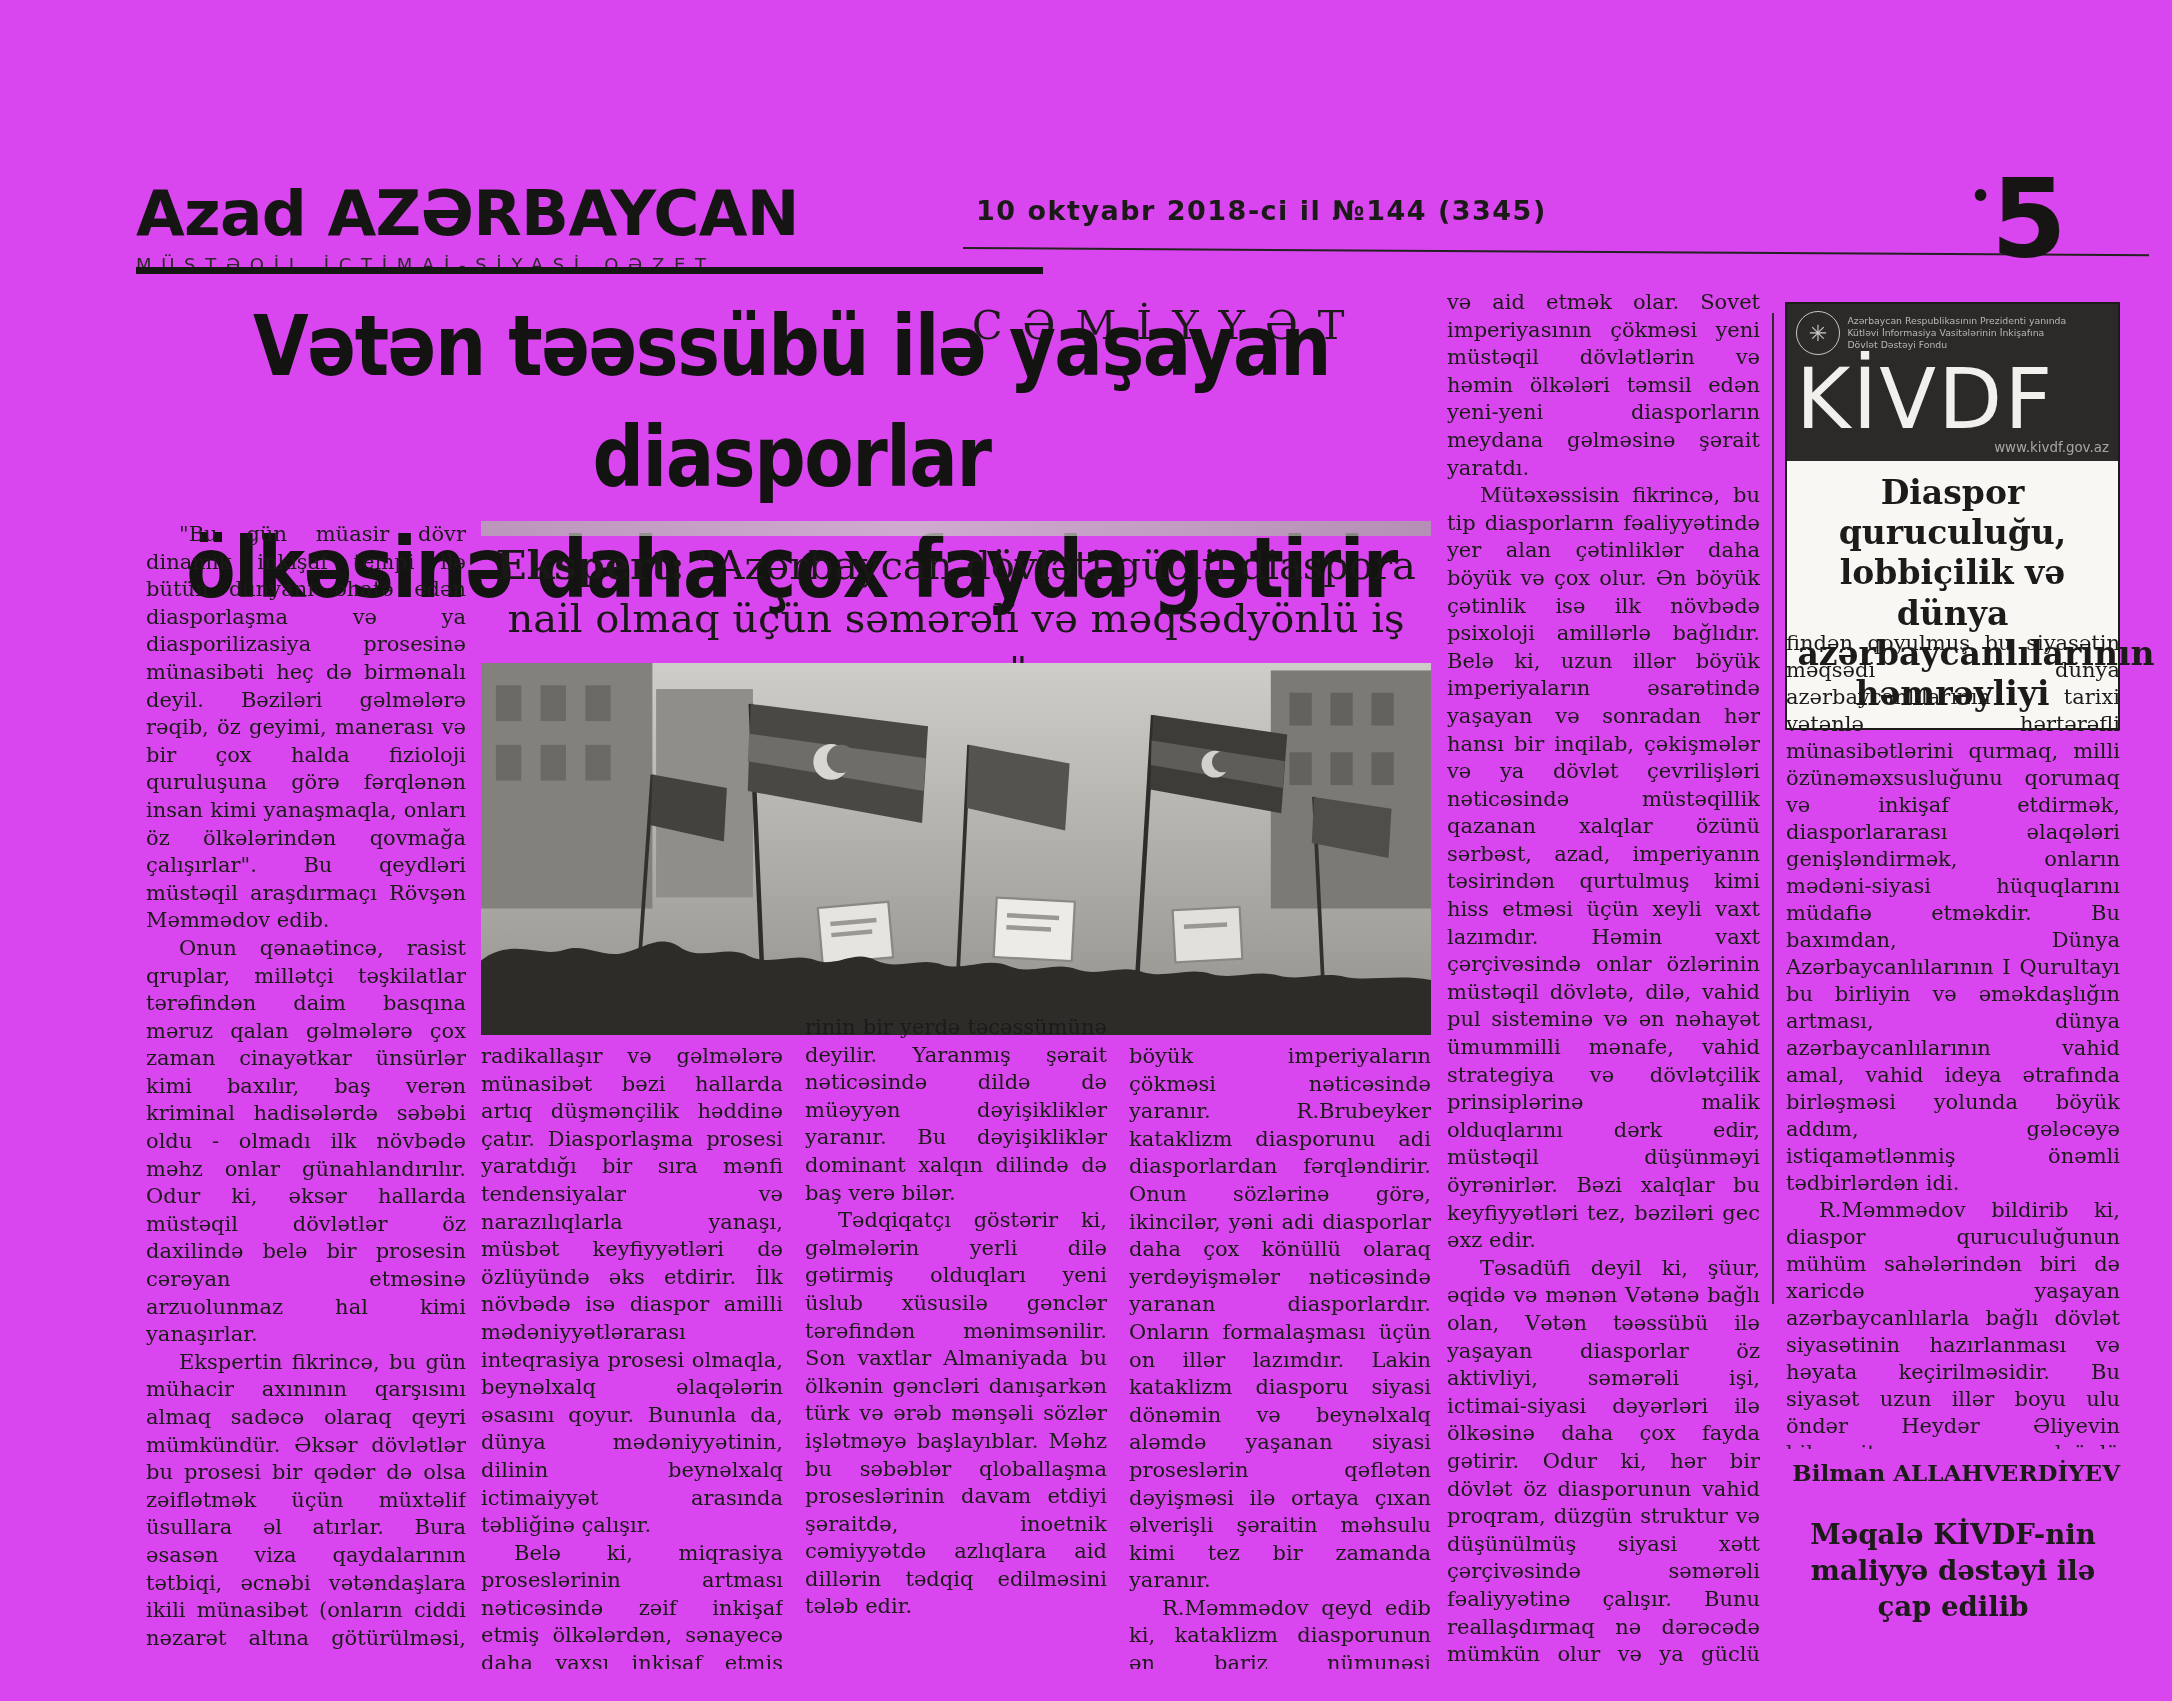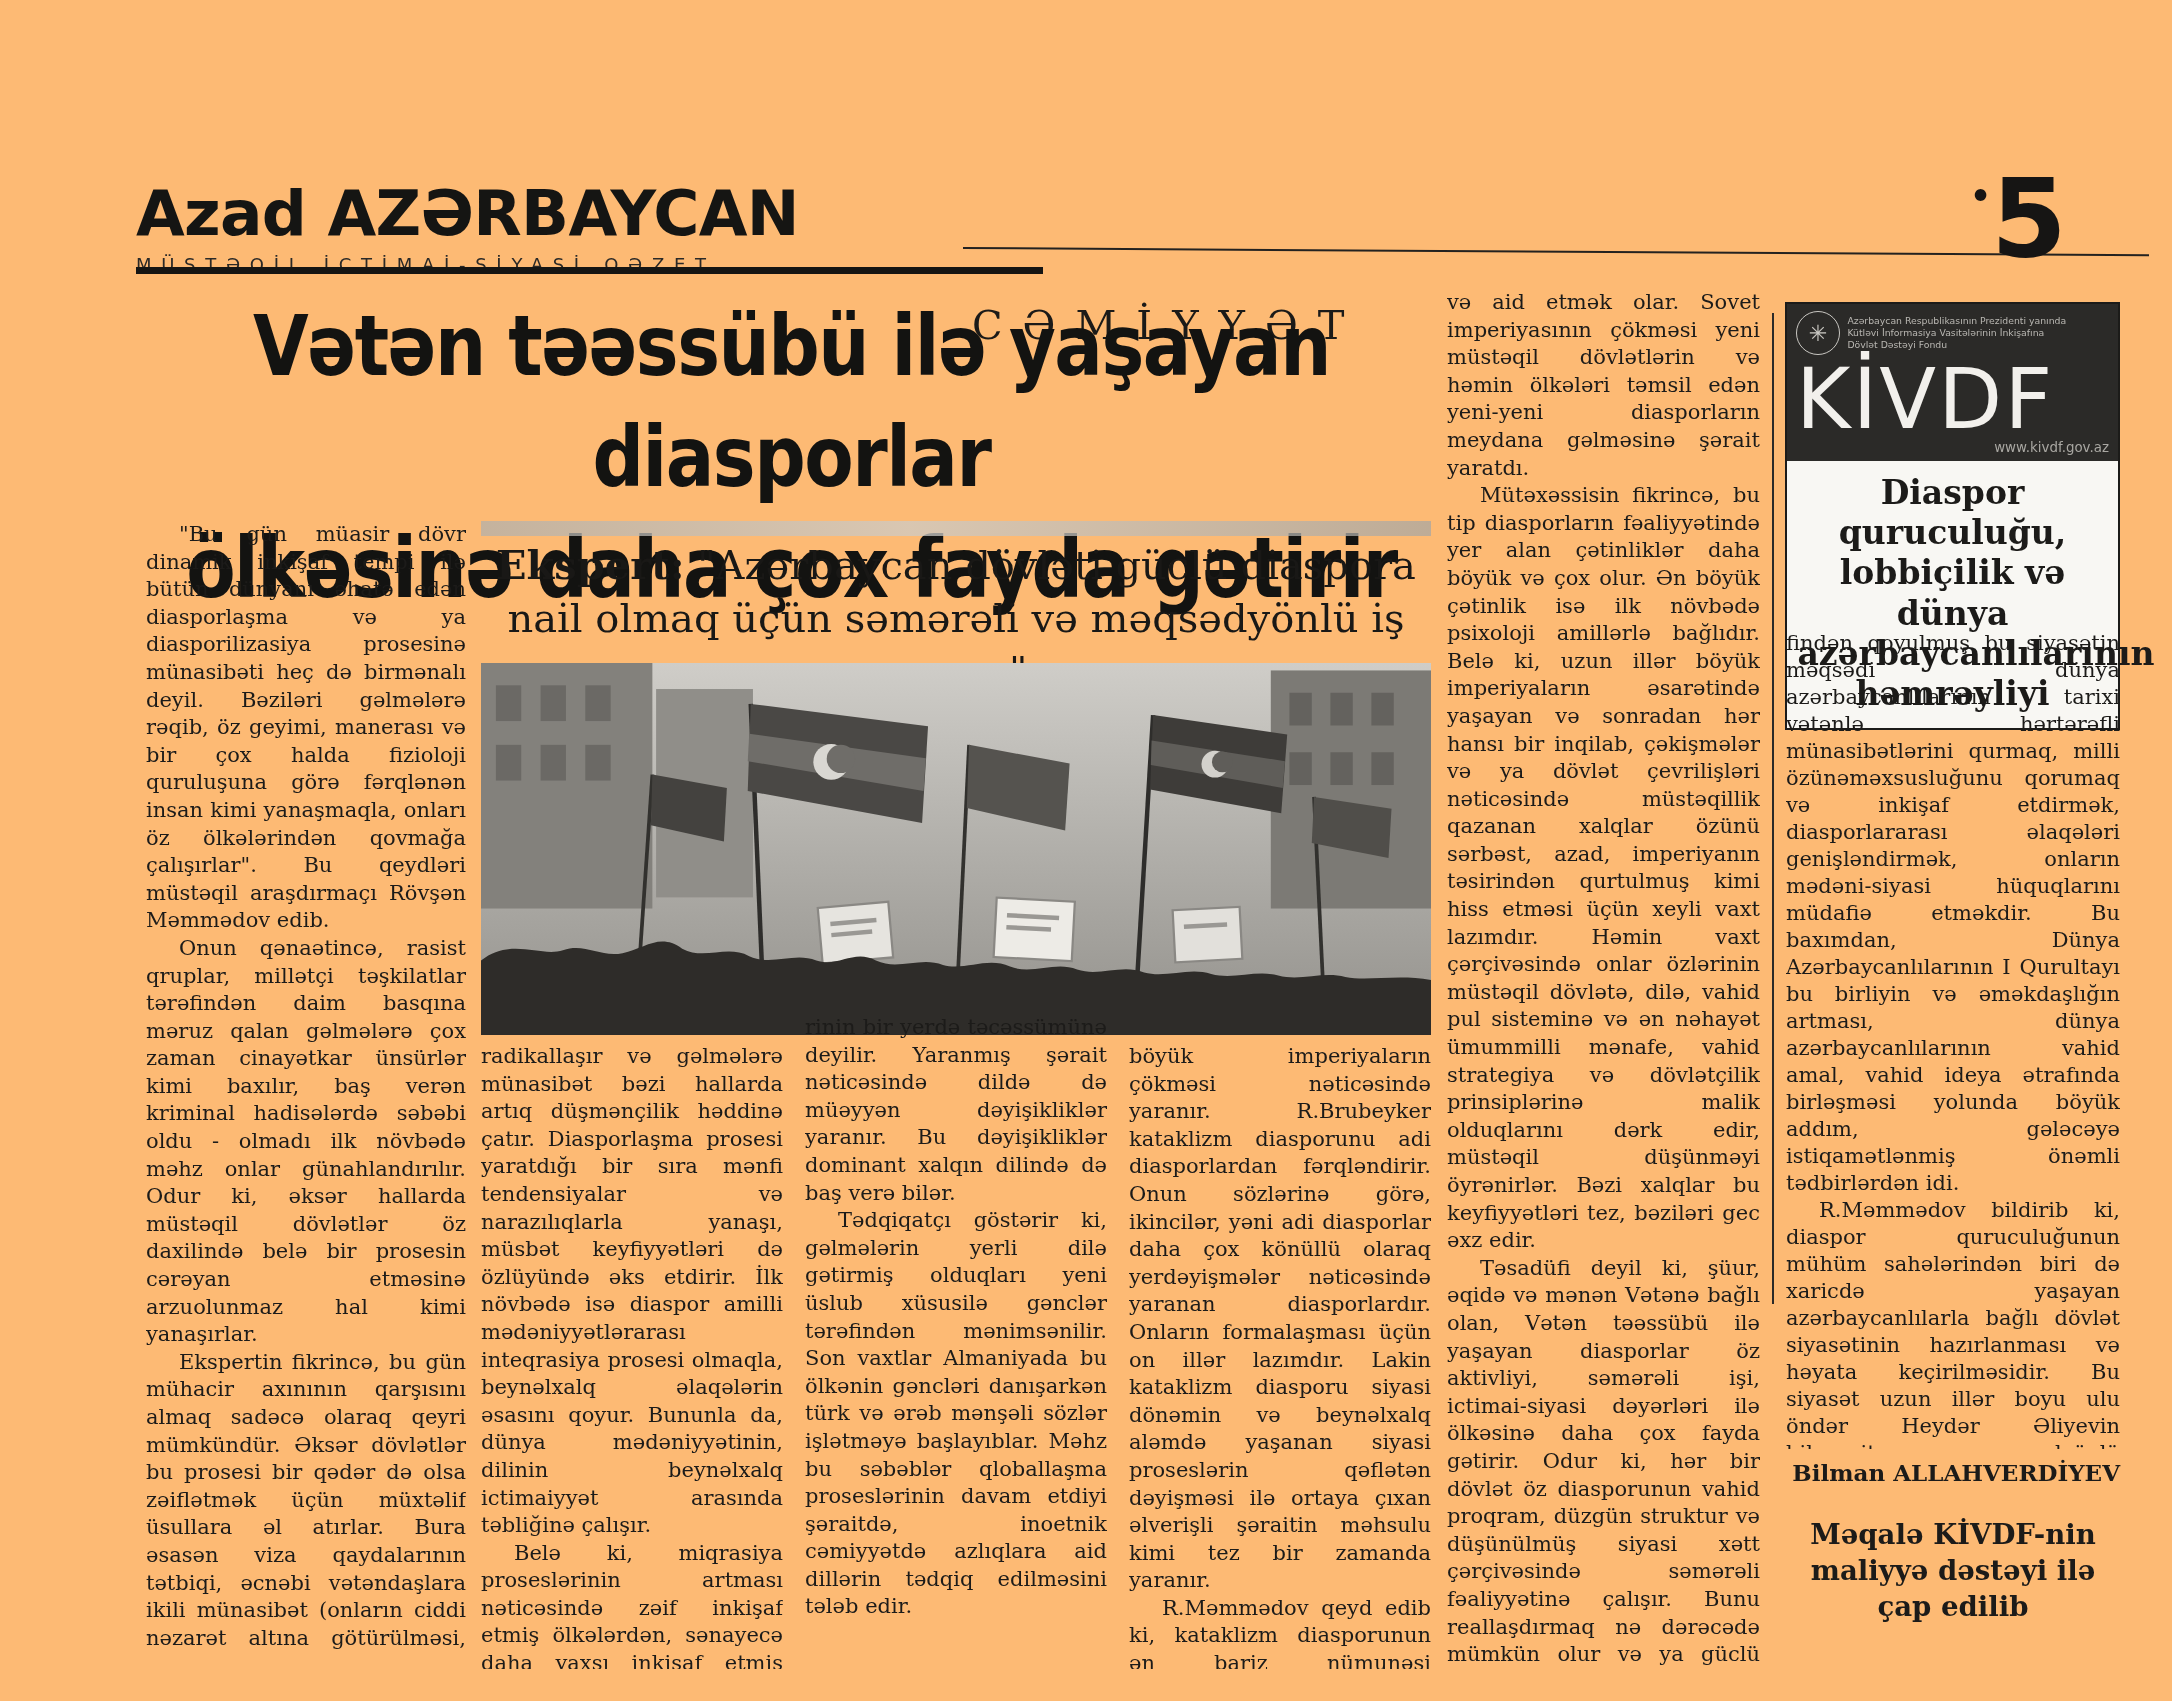--- a/index.html
+++ b/index.html
@@ -1,16 +1,16 @@
 <!DOCTYPE html>
 <html style="font-size:12px"><head>
 <meta charset="utf-8">
 <style>
   html,body{margin:0;padding:0;background:#e8e7e3;}
-  .page{position:relative;width:2172px;height:1702px;background:#fdba74;overflow:hidden;
+  .page{position:relative;width:2172px;height:1702px;background:#d946ef;overflow:hidden;
         color:#1c1b19;font-family:"DejaVu Serif","Liberation Serif",serif;}
 
   
   .mast-left{position:absolute;left:136px;top:182px;width:909px;}
   .mast-title{font-family:"DejaVu Sans","Liberation Sans",sans-serif;font-weight:bold;
               font-size:63px;line-height:1;color:#151513;letter-spacing:-0.7px;}
   .mast-sub{margin-top:9px;font-family:"DejaVu Sans","Liberation Sans",sans-serif;
             font-size:18px;letter-spacing:9.7px;color:#2a2927;}
   .mast-rule{position:absolute;left:136px;top:267px;width:907px;height:6.7px;background:#151513;}
   .date-line{position:absolute;left:976px;top:195px;width:1162px;
@@ -76,20 +76,21 @@
 </head>
 <body>
 
 <div class="page">
 
   <div class="mast-left">
     <div class="mast-title">Azad AZƏRBAYCAN</div>
     <div class="mast-sub">MÜSTƏQİL İCTİMAİ-SİYASİ QƏZET</div>
   </div>
   <div class="mast-rule"></div>
+  <div class="date-line">10 oktyabr 2018-ci il №144 (3345)</div>
   <div class="center-rule"></div>
   <div class="section-name">CƏMİYYƏT</div>
   <div class="page-num">
     <span class="dot">•</span><span class="num">5</span>
   </div>
 
   <h1 class="headline">
     <span>Vətən təəssübü ilə yaşayan diasporlar</span><br>
     <span>ölkəsinə daha çox fayda gətirir</span>
   </h1>

